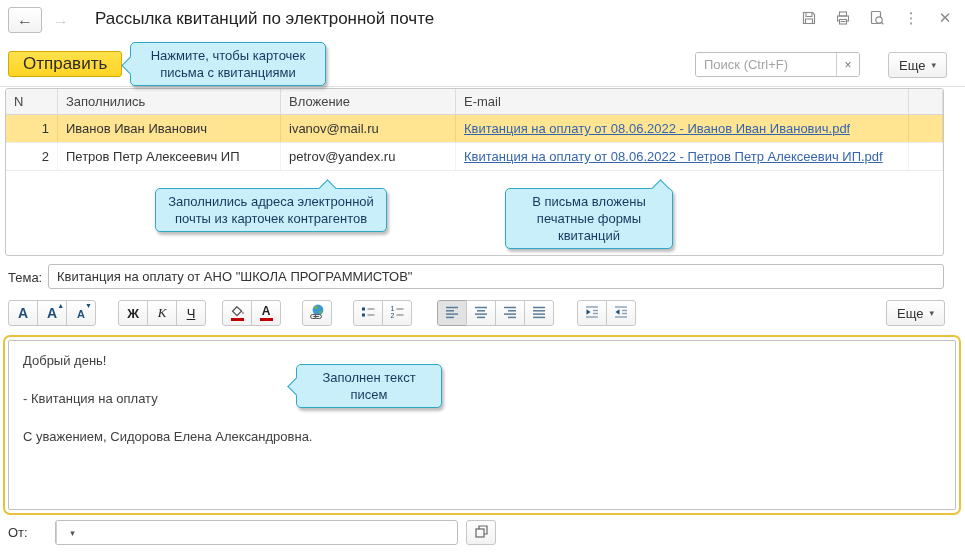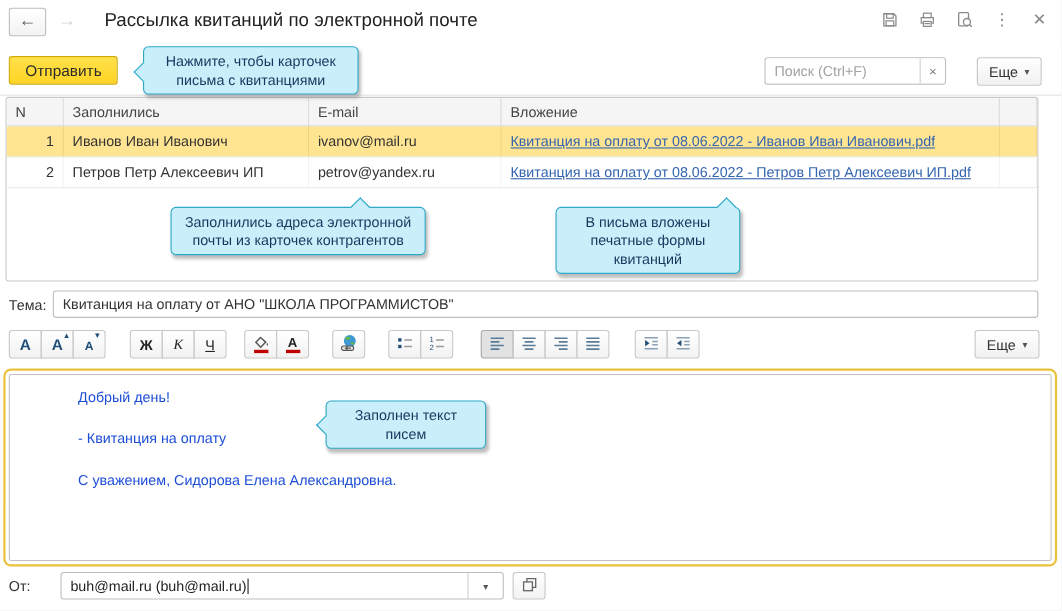--- a/index.html
+++ b/index.html
@@ -16,21 +16,21 @@
   .wintitle{ position:absolute; left:95px; top:9px; font-size:17px; color:#222; white-space:nowrap;text-align:center; }
   .winicons{ position:absolute; right:10px; top:8px; display:flex; align-items:center; gap:14px; }
   .winico{ width:20px; height:20px; display:flex; align-items:center; justify-content:center;
            color:#8a8a8a; cursor:pointer; }
   .winico svg{ display:block; }
   .kebab{ font-size:15px; letter-spacing:0; color:#8a8a8a; }
   .closex{ font-size:15px; color:#8a8a8a; }
 
   
   .actionbar{ position:absolute; left:0; top:40px; width:100%; height:47px; border-bottom:1px solid #e2e2e2; }
-  .btn-send{ position:absolute; left:8px; top:11px; height:26px; padding:0 14px; font-size:14px;
+  .btn-send{ position:absolute; left:8px; top:11px; height:26px; padding:0 14px; font-size:17px;
              color:#2b2b2b; background:linear-gradient(#ffe14b,#ffd424); border:1px solid #d2a900;
              border-radius:3px; cursor:pointer; font-family:inherit; }
   .search-wrap{ position:absolute; left:695px; top:12px; height:25px; display:flex;
                 border:1px solid #bdbdbd; border-radius:3px; overflow:hidden; background:#fff; }
   .search-input{ width:140px; height:100%; border:none; outline:none; padding:0 8px; font-size:13px;
                  font-family:inherit; color:#333; }
   .search-input::placeholder{ color:#a3a3a3; }
   .search-clear{ width:23px; display:flex; align-items:center; justify-content:center;
                  border-left:1px solid #cfcfcf; color:#777; font-size:12px; cursor:pointer; background:#fff; }
   .btn-more{ height:26px; padding:0 10px; display:inline-flex; align-items:center; gap:6px;
@@ -93,21 +93,21 @@
   .gBold{ font-weight:bold; font-size:13px; color:#222; }
   .gItal{ font-style:italic; font-size:13px; color:#222; font-family:"Liberation Serif", serif; }
   .gUnd{ text-decoration:underline; font-size:13px; color:#222; }
   .colorstack{ display:flex; flex-direction:column; align-items:center; line-height:1; }
   .redbar{ width:13px; height:3px; background:#c00000; margin-top:1px; }
 
   
   .mailbody{ position:absolute; left:8px; top:340px; width:948px; height:170px;
              border:1px solid #c2c2c2; border-radius:2px; outline:2px solid #e9c23c;
              outline-offset:3px; background:#fff; padding:10px 14px; }
-  .body-line{ min-height:19px; line-height:19px; white-space:pre-wrap; color:#1d4ed8;margin-left:48px; }
+  .body-line{ min-height:19px; line-height:19px; white-space:pre-wrap; color:#404040; }
 
   
   .from-row{ position:absolute; left:0; top:520px; width:100%; height:28px; }
   .from-label{ position:absolute; left:8px; top:5px; }
   .from-combo{ position:absolute; left:55px; top:0; width:403px; height:25px; display:flex;
                border:1px solid #bdbdbd; border-radius:3px; background:#fff; overflow:hidden; }
   .from-value{ flex:1; display:flex; align-items:center; padding:0 8px; white-space:nowrap;
                overflow:hidden; color:#222; }
   .caret{ display:inline-block; width:1px; height:14px; background:#222; margin-left:1px; }
   .combo-arrow{ width:32px; display:flex; align-items:center; justify-content:center;
@@ -177,22 +177,22 @@
 
   <div class="callout co-send">
     <span class="tail left" style="top:16px"></span>
     <span>Нажмите, чтобы карточек письма с квитанциями</span>
   </div>
 
   <div class="grid">
     <div class="grow ghead">
       <div class="gc">N</div>
       <div class="gc">Заполнились</div>
+      <div class="gc">Вложение</div>
       <div class="gc">E-mail</div>
-      <div class="gc">Вложение</div>
       <div class="gc"></div>
     </div>
     <div class="grow gbody-row selected">
       <div class="gc num">1</div>
       <div class="gc">Иванов Иван Иванович</div>
       <div class="gc">ivanov@mail.ru</div>
       <div class="gc">
           <a class="attach">Квитанция на оплату от 08.06.2022 - Иванов Иван Иванович.pdf</a>
         </div>
       <div class="gc"></div>
@@ -391,24 +391,20 @@
   </div>
 
   <div class="callout co-body">
     <span class="tail left" style="top:15px"></span>
     <span>Заполнен текст писем</span>
   </div>
 
   <div class="from-row">
     <div class="from-label">От:</div>
     <div class="from-combo">
-      <div class="from-value">
-        <span>buh@mail.ru (buh@mail.ru)</span>
-          <span class="caret"></span>
-      </div>
       <div class="combo-arrow">
         <span>▾</span>
       </div>
     </div>
     <div class="btn-open">
       <span>
         <svg width="15" height="15" viewBox="0 0 15 15">
             <rect x="2" y="5" width="8" height="8" fill="none" stroke="#666" stroke-width="1.2"></rect>
             <path d="M5 5V2h8v8h-3" fill="none" stroke="#666" stroke-width="1.2"></path>
           </svg>

